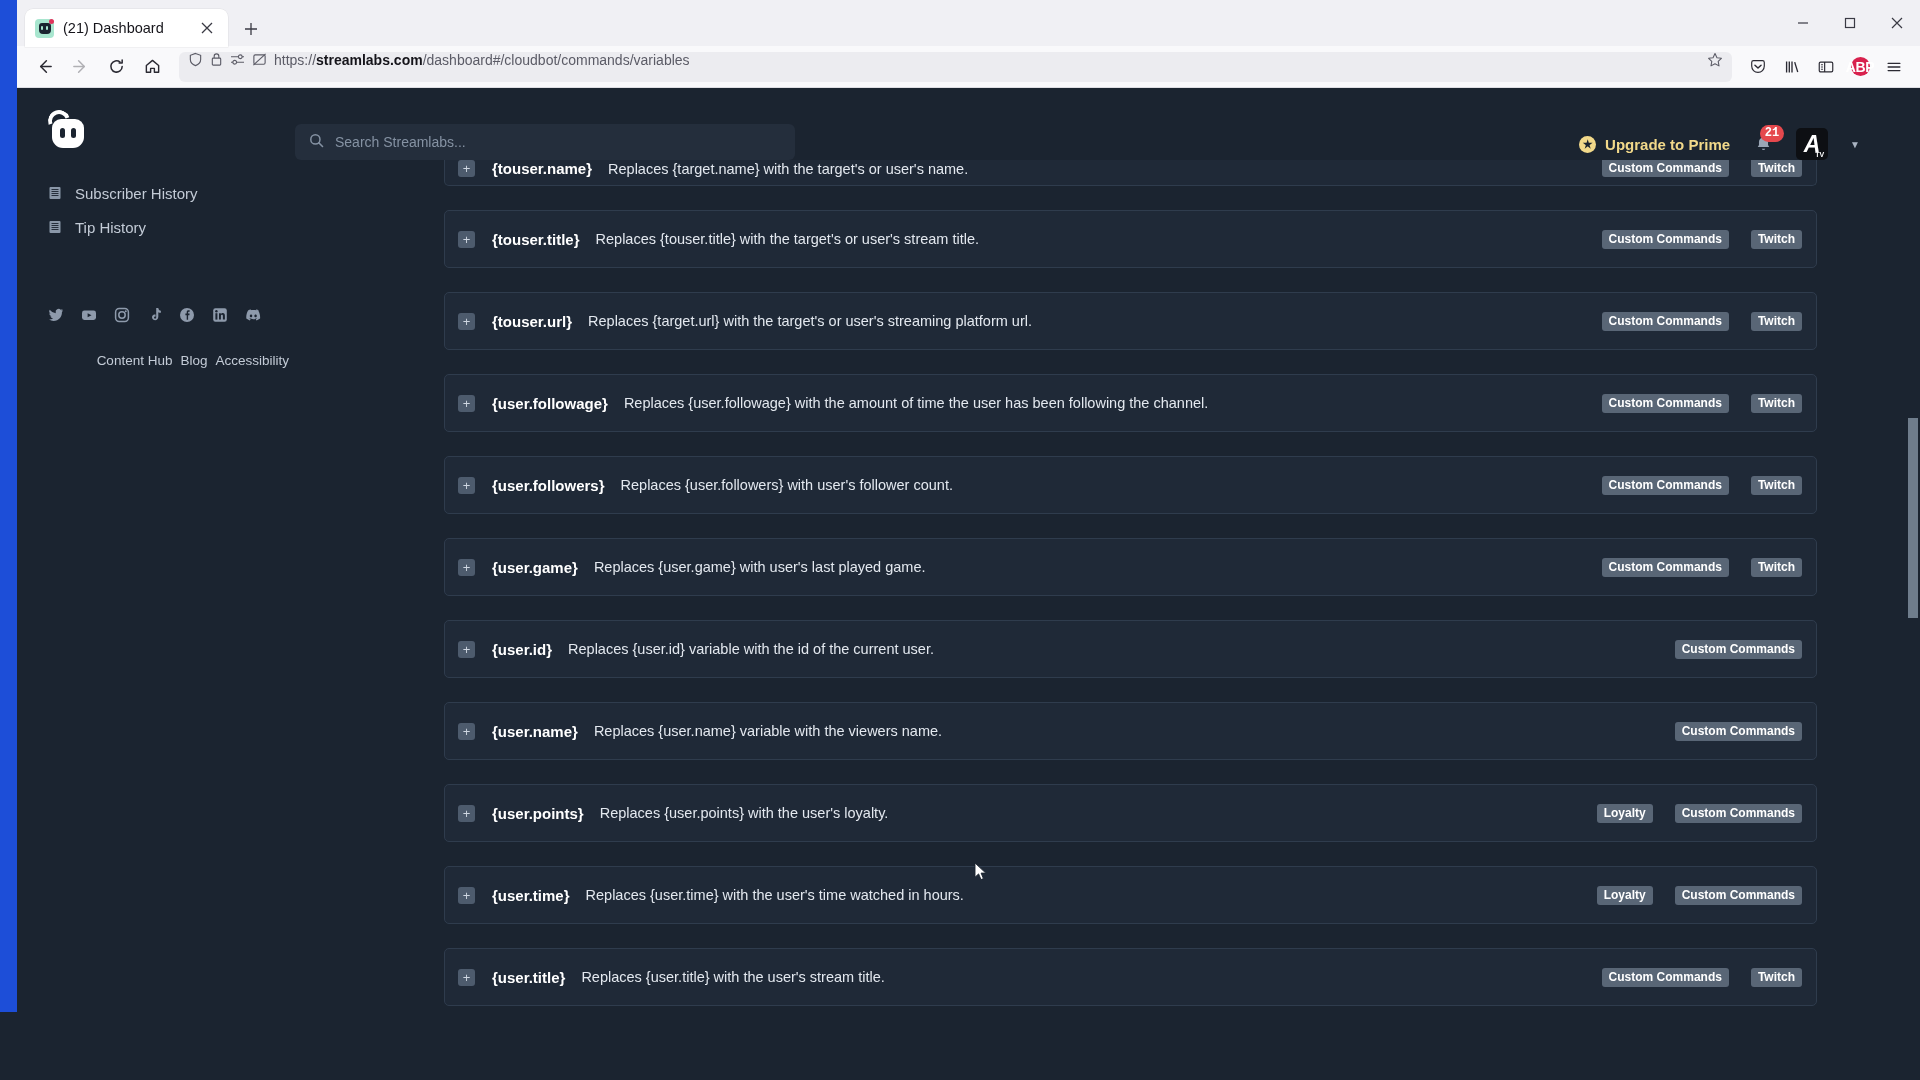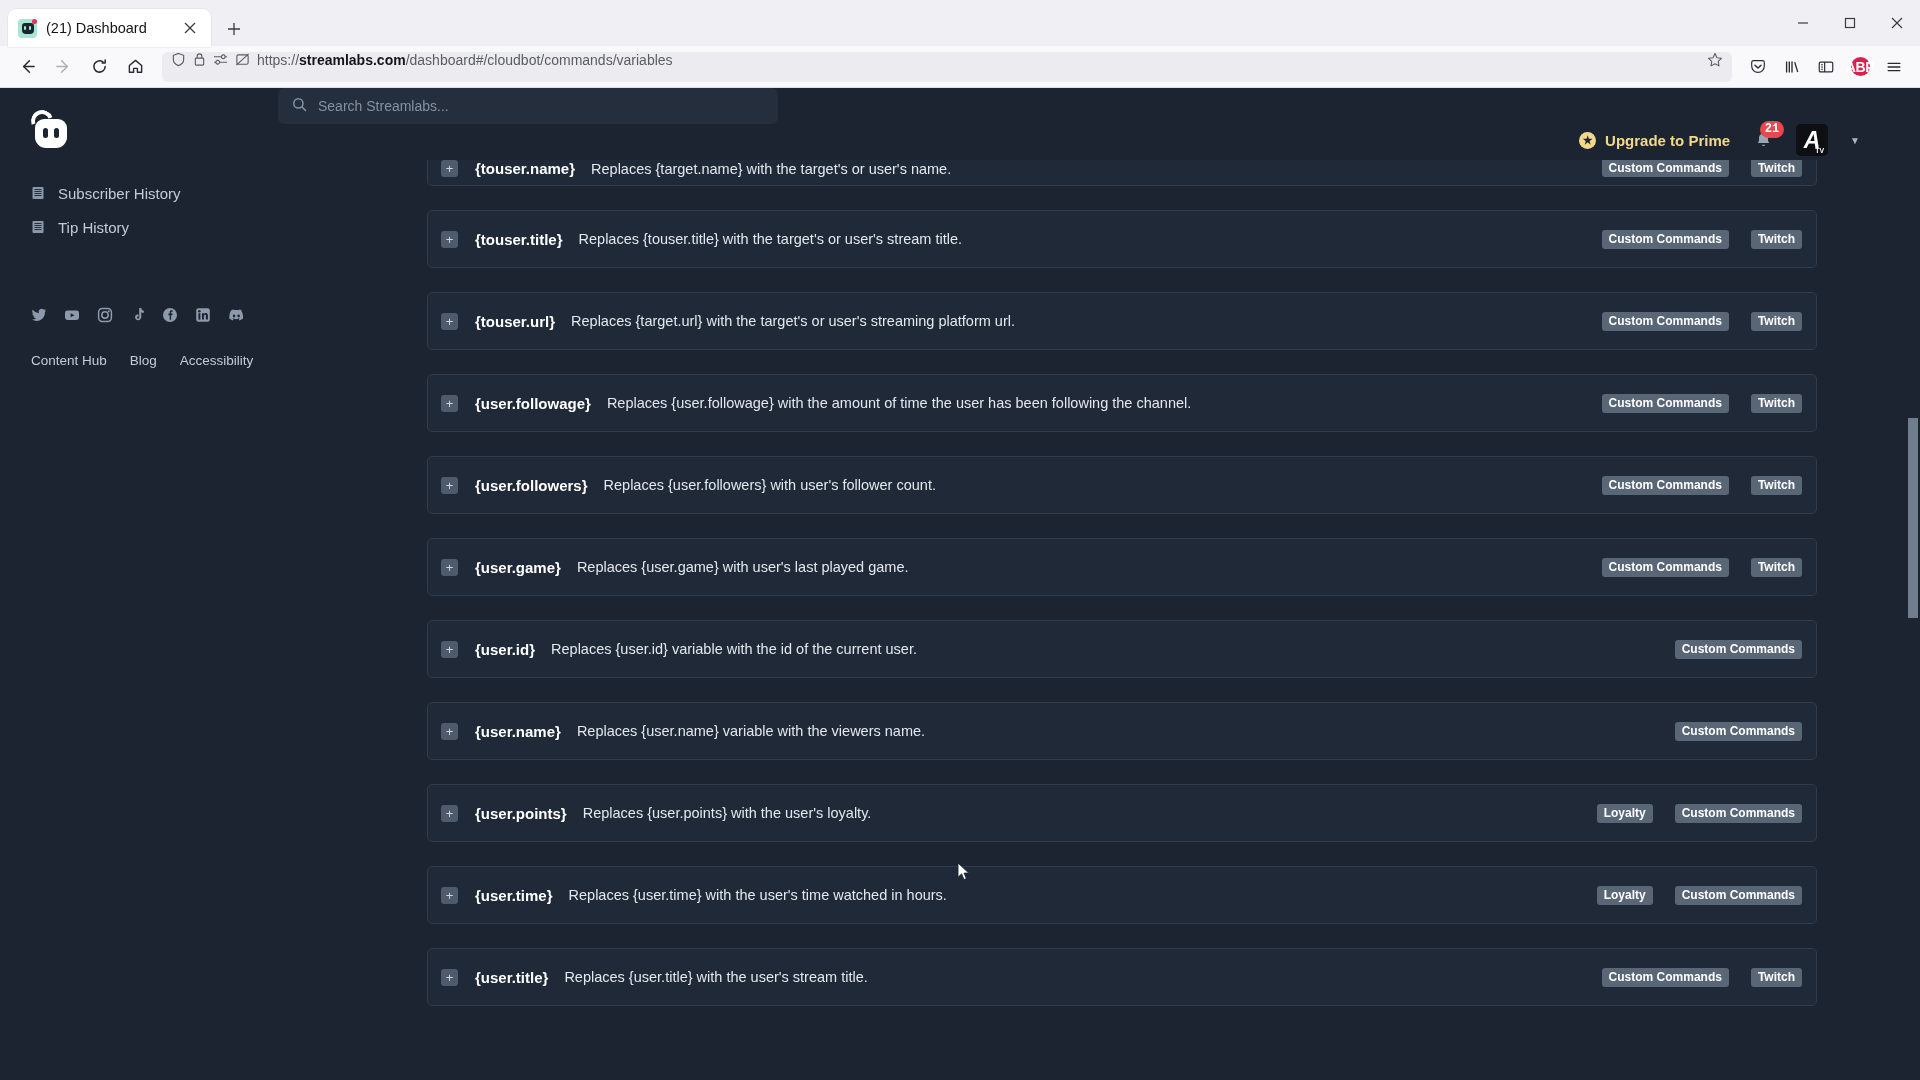--- a/index.html
+++ b/index.html
@@ -4,21 +4,21 @@
 <style>
   * { box-sizing: border-box; margin: 0; padding: 0; }
   html, body {
     width: 1920px; height: 1080px;
     overflow: hidden;
     font-family: "Liberation Sans", sans-serif;
     background: #1b2430;
   }
 
   
-  .browser { width: 1920px; height: 1012px; display: flex; flex-direction: column; background: #4c1d95; }
+  .browser { width: 1920px; height: 1012px; display: flex; flex-direction: column; background: #1d4ed8; padding-left: 17px; }
 
   .tabstrip {
     height: 46px; background: #f0f0f4;
     display: flex; align-items: flex-end; padding-left: 8px; position: relative;
   }
   .tab {
     width: 203px; height: 38px; background: #ffffff;
     border-radius: 8px 8px 0 0; display: flex; align-items: center;
     padding: 0 10px; gap: 9px; box-shadow: 0 0 0 0.5px rgba(0,0,0,0.07);
     position: relative; top: 1px;
@@ -99,27 +99,27 @@
 
   .navlist { padding: 0 0 0 20px; }
   .navitem {
     display: flex; align-items: center; gap: 12px; height: 34px; padding-left: 10px;
     color: #c3cbd6; font-size: 15px;
   }
   .navicon { width: 16px; height: 16px; display:flex; align-items:center; justify-content:center; color:#8a97a8; }
 
   .socials { display:flex; gap: 17px; padding-left: 31px; margin-top: 63px; align-items: center; }
   .socials span { color: #8e9aab; display:flex; align-items:center; }
-  .footlinks { display:flex; gap: 23px; padding-left: 31px; margin-top: 30px; }
+  .footlinks { display:flex; gap: 8px; padding-left: 31px; margin-top: 30px; justify-content: flex-end; }
   .footlinks a { color: #c3cbd6; font-size: 13.5px; text-decoration: none; }
 
   
   .content { flex: 1 1 auto; position: relative; }
   .topbar {
-    height: 72px; display: flex; align-items: flex-start; padding: 0 60px 0 0; flex-direction: column;
+    height: 72px; display: flex; align-items: flex-end; padding: 0 60px 0 0;
   }
   .searchbox {
     width: 500px; height: 36px; background: #242e3c; border-radius: 6px;
     display: flex; align-items: center; gap: 11px; padding: 0 14px; margin-left: 6px;
   }
   .searchbox input {
     background: transparent; border: none; outline: none; color: #c3cbd6;
     font-size: 14px; font-family: "Liberation Sans", sans-serif; width: 100%;
   }
   .searchbox input::placeholder { color: #8592a3; }

